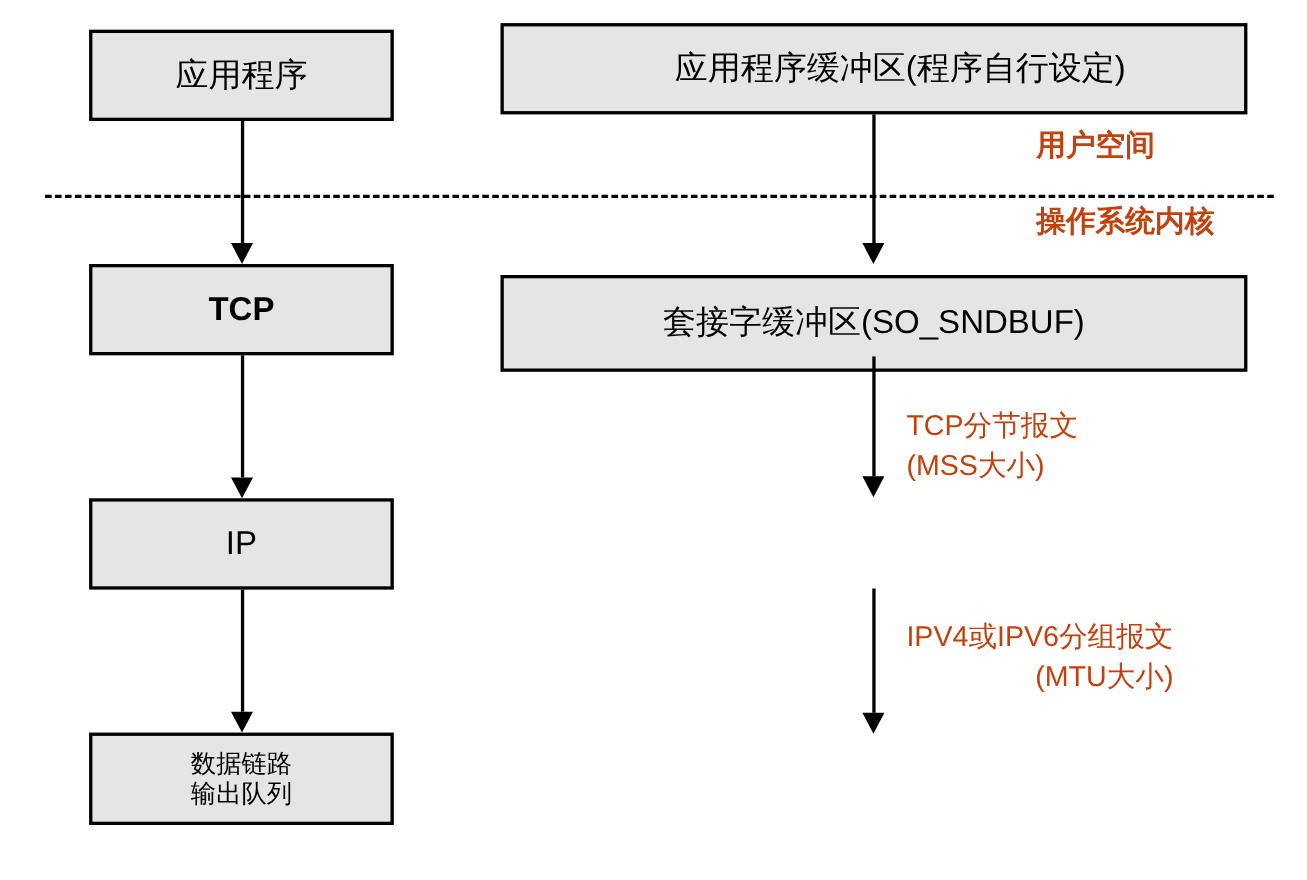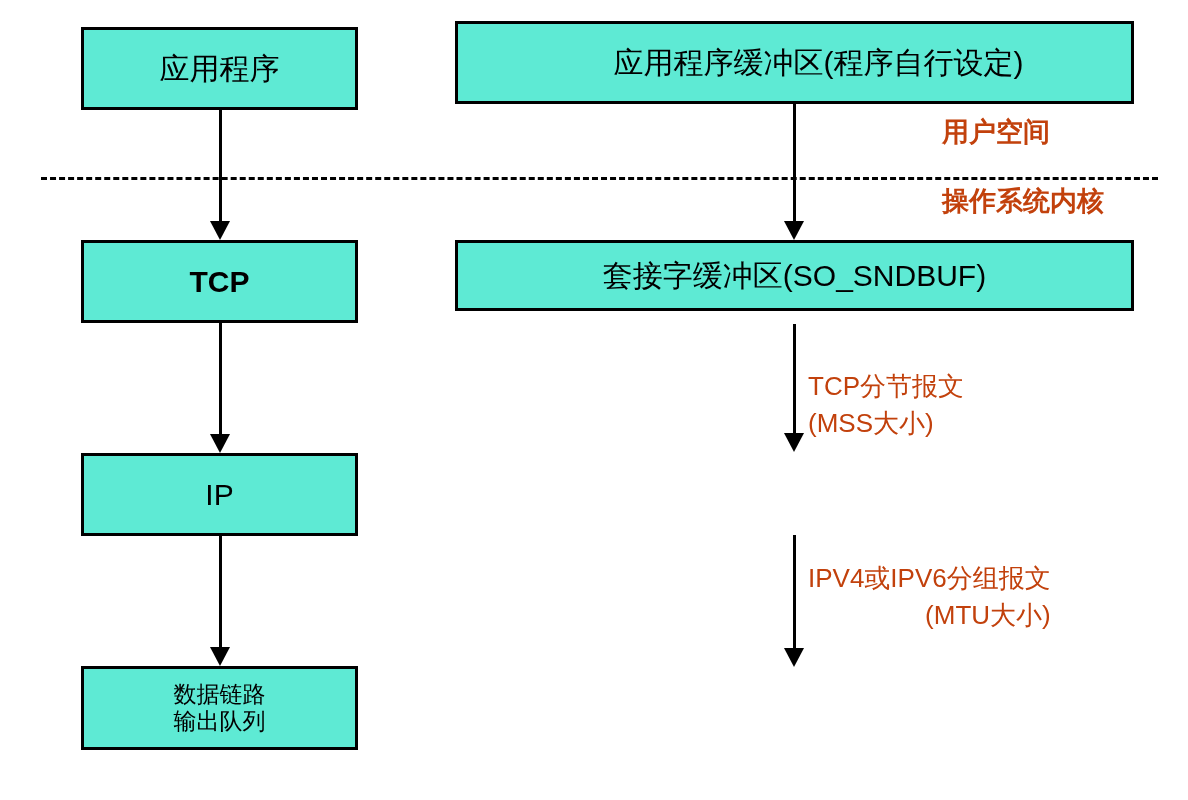--- a/index.html
+++ b/index.html
@@ -17,37 +17,37 @@
     height: 800px;
     background: #ffffff;
     overflow: hidden;
   }
 
   
   .node {
     position: absolute;
     box-sizing: border-box;
     border: 3px solid #000000;
-    background: #5eead4;
+    background: #e5e5e5;
     display: flex;
     align-items: center;
     justify-content: center;
     text-align: center;
     line-height: 1.18;
     font-size: 30px;
     color: #000000;
     white-space: pre-line;
   }
 
   #node-app        { left: 81px;  top: 27px;  width: 277px; height: 83px; }
   #node-tcp        { left: 81px;  top: 240px; width: 277px; height: 83px; font-weight: bold; }
   #node-ip         { left: 81px;  top: 453px; width: 277px; height: 83px; }
   #node-datalink   { left: 81px;  top: 666px; width: 277px; height: 84px; font-size: 23px; }
   #node-appbuf     { left: 455px; top: 21px;  width: 679px; height: 83px; padding-left: 48px; }
-  #node-sockbuf    { left: 455px; top: 240px; width: 679px; height: 71px; }
+  #node-sockbuf    { left: 455px; top: 250px; width: 679px; height: 88px; }
 
   
   .arrow {
     position: absolute;
     width: 0;
   }
   .arrow .shaft {
     position: absolute;
     left: -1.5px;
     top: 0;
@@ -86,21 +86,21 @@
 
   
   .label {
     position: absolute;
     font-size: 27px;
     line-height: 1.42;
     color: #c2410c;
     white-space: pre-line;
     font-weight: bold;
   }
-  .label.plain { font-weight: normal; }
+  .label.plain { font-weight: normal; margin-left: 16px; }
 
   #label-userspace { left: 942px; top: 113px; }
   #label-kernel    { left: 942px; top: 182px; text-align: right; }
   #label-mss       { left: 808px; top: 368px; font-size: 26px; }
   #label-mtu       { left: 808px; top: 560px; font-size: 26px; text-align: right; }
 </style>
 </head>
 <body>
 
 <div id="canvas">

